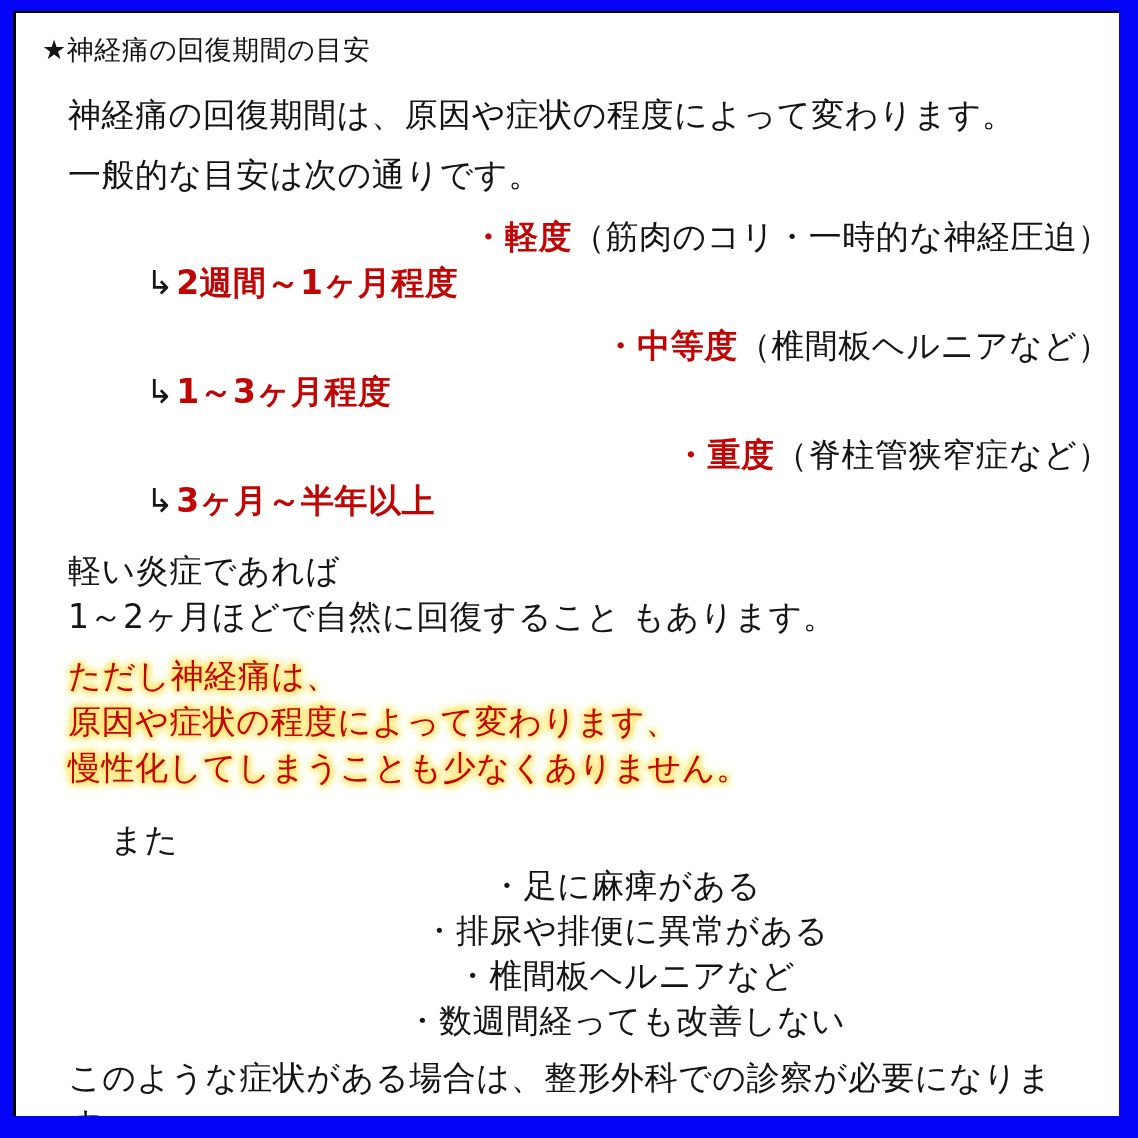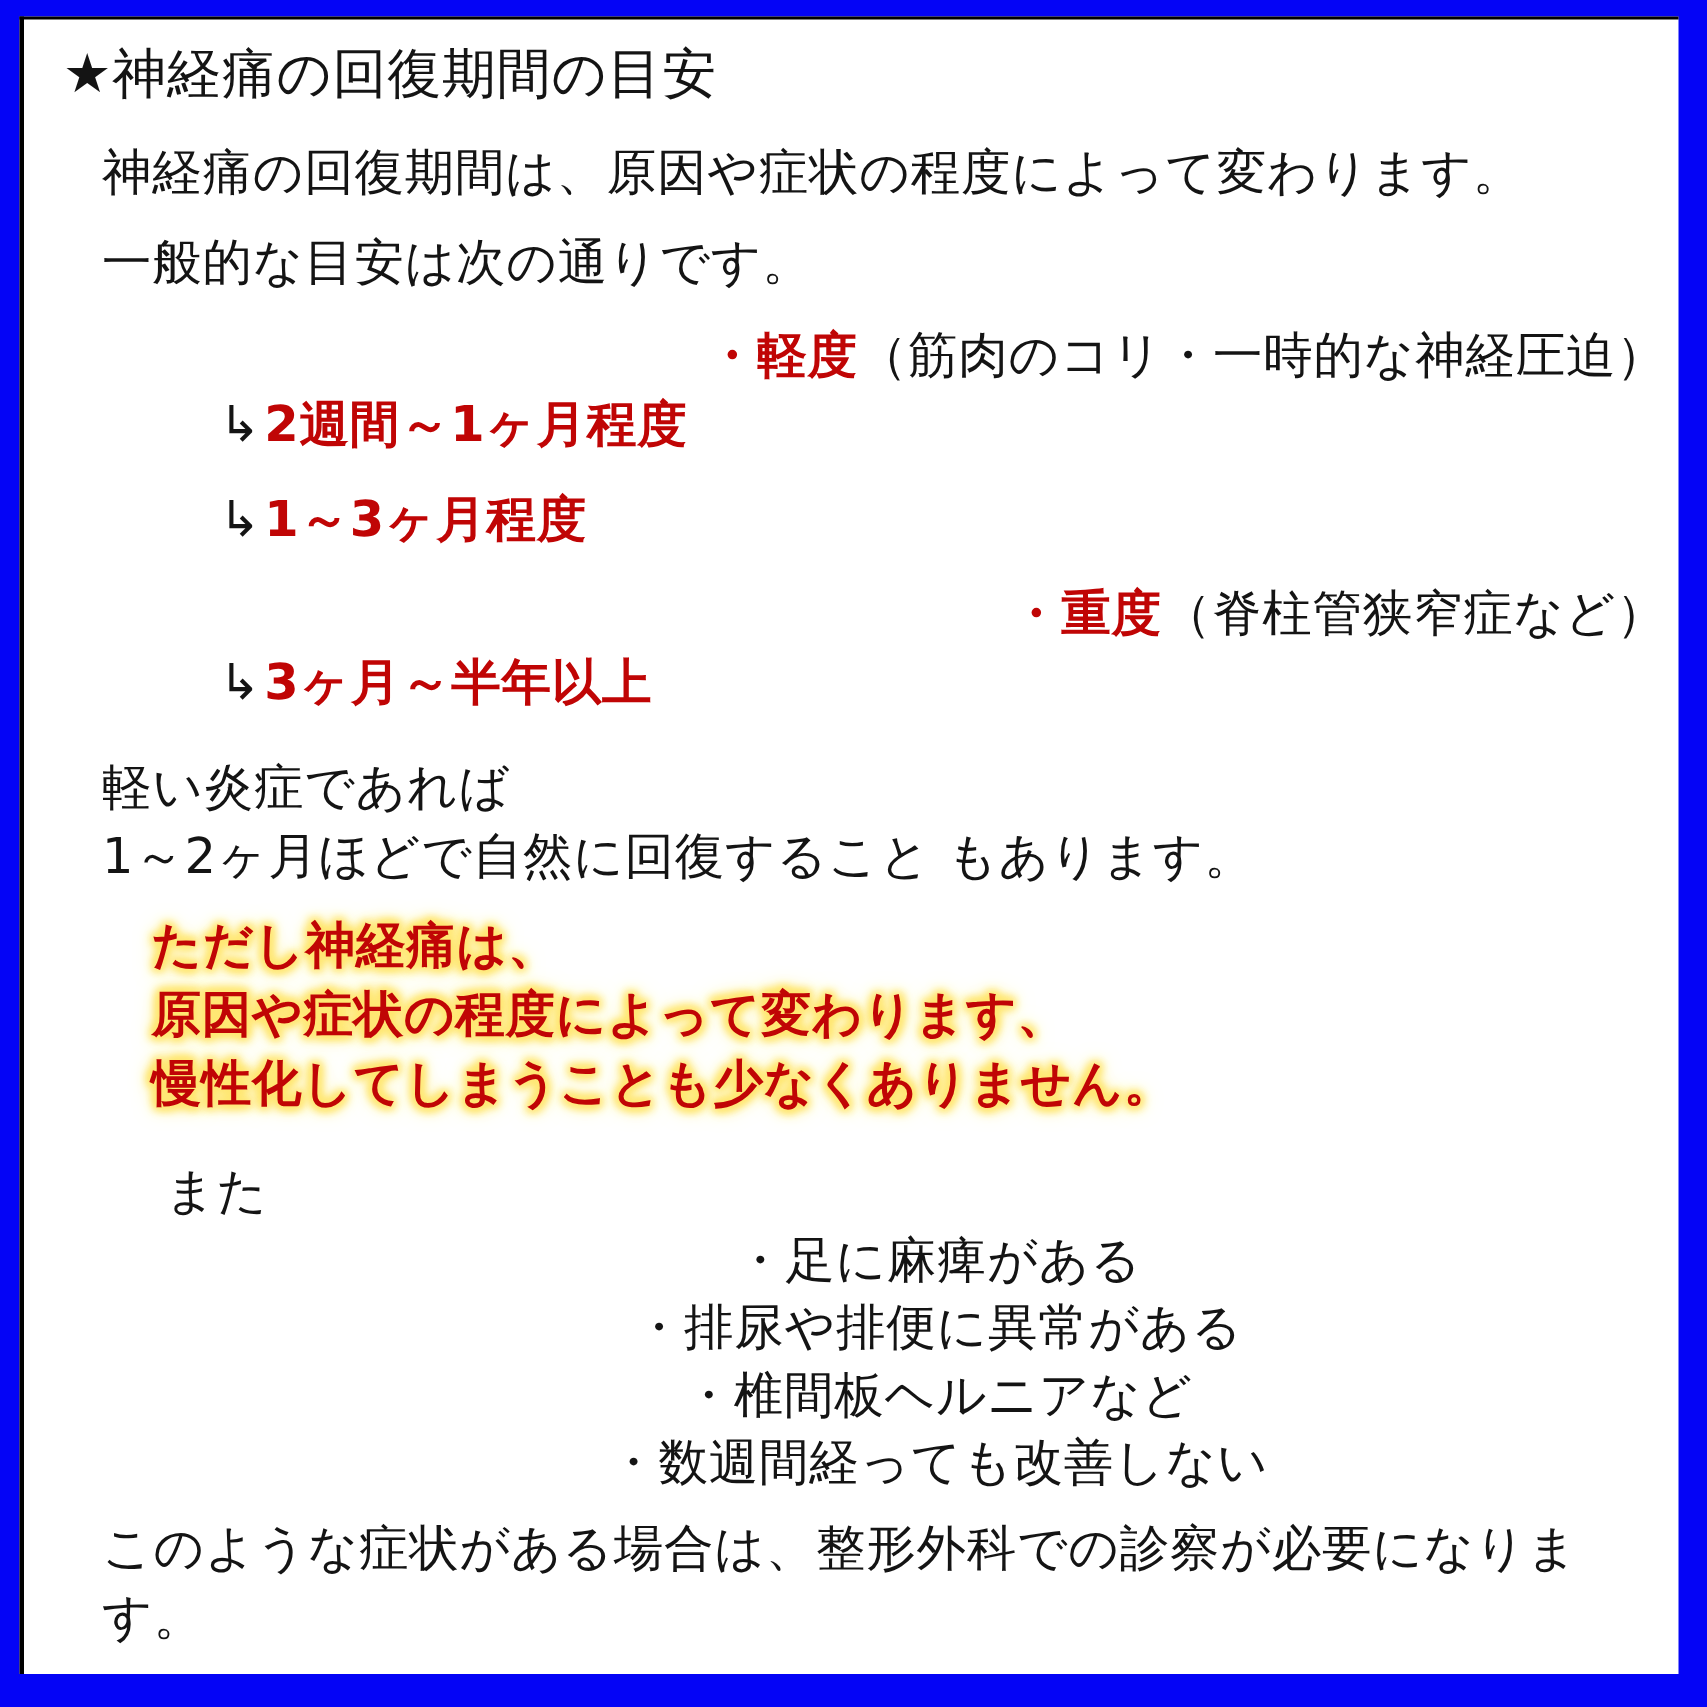--- a/index.html
+++ b/index.html
@@ -25,44 +25,43 @@
     background:var(--bg-white);
     border-top:2px solid #000;
     border-left:3px solid #000;
     padding:14px 8px 0 12px;
     overflow:hidden;
     color:var(--text-black);
     font-size:33px;
     line-height:46px;
     letter-spacing:0.5px;
   }
-  .title{margin-left:14px;font-size:36px;}
+  .title{margin-left:14px;font-size:27px;}
   .para{margin-left:40px;}
   .p1{margin-top:19px;}
   .p2{margin-top:14px;}
   .severity{margin-top:16px;}
   .sev-item{margin-bottom:17px;}
   .sev-head{margin-left:112px;text-align:right;}
   .sev-duration{margin-left:118px;}
   .red{color:var(--accent-red);font-weight:bold;}
   .arrow{color:var(--text-black);font-weight:normal;margin-right:2px;}
   .note{margin-top:24px;margin-left:40px;}
   .warning{margin-top:13px;margin-left:40px;line-height:46px;}
   .warning div{
     color:var(--accent-red);
-    font-weight:bold;
+    font-weight:normal;
     text-shadow:
       0 0 5px var(--glow-yellow),
       0 0 9px var(--glow-yellow),
       0 0 14px var(--glow-yellow),
       2px 2px 6px var(--glow-yellow),
       -2px -2px 6px var(--glow-yellow),
       2px -2px 6px var(--glow-yellow),
       -2px 2px 6px var(--glow-yellow);
-    margin-left: 33px;
   }
   .symptoms{margin-top:26px;}
   .symptoms-lead{margin-left:82px;}
   .symptom-item{margin-left:112px;line-height:45px;text-align:center;}
   .conclusion{margin-top:12px;margin-left:40px;}
 </style>
 </head>
 <body>
 
 <div class="page">
@@ -80,20 +79,23 @@
       <div class="sev-item">
         <div class="sev-head">
           <span class="red">・</span><span class="red">軽度</span><span>（筋肉のコリ・一時的な神経圧迫）</span>
         </div>
         <div class="sev-duration">
           <span class="arrow">↳</span><span class="red">2週間～1ヶ月程度</span>
         </div>
       </div>
 
       <div class="sev-item">
+        <div class="sev-head">
+          <span class="red">・</span><span class="red">中等度</span><span>（椎間板ヘルニアなど）</span>
+        </div>
         <div class="sev-duration">
           <span class="arrow">↳</span><span class="red">1～3ヶ月程度</span>
         </div>
       </div>
 
       <div class="sev-item">
         <div class="sev-head">
           <span class="red">・</span><span class="red">重度</span><span>（脊柱管狭窄症など）</span>
         </div>
         <div class="sev-duration">

